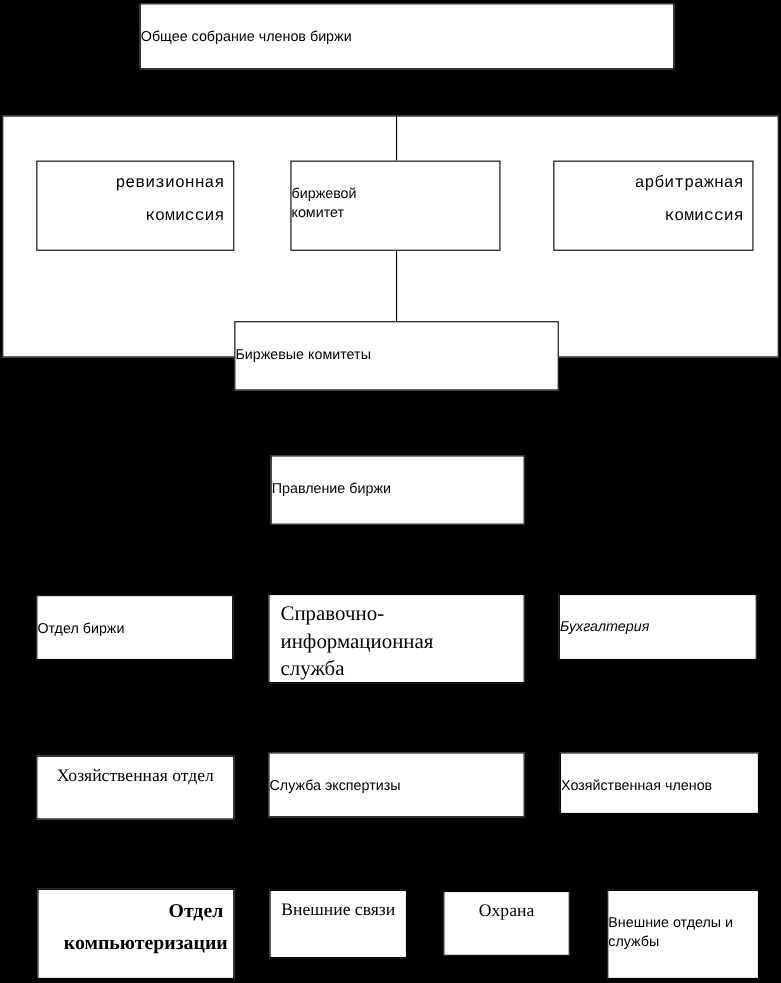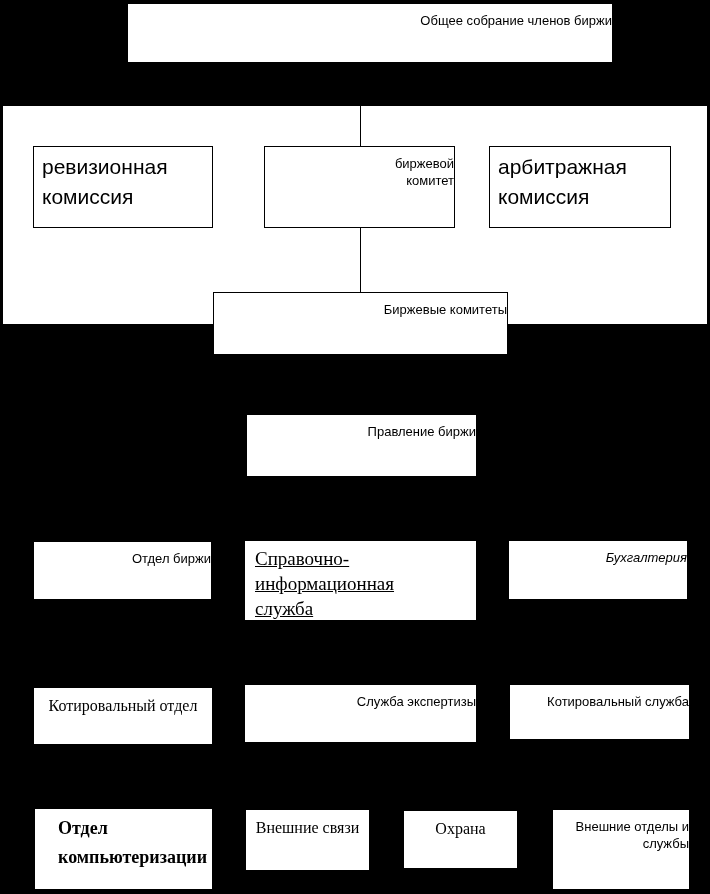--- a/index.html
+++ b/index.html
@@ -31,29 +31,29 @@
   .label {
     display: block;
     white-space: pre-line;
     color: #000000;
   }
   
   .sans .label {
     font-family: "Liberation Sans", "DejaVu Sans", sans-serif;
     font-size: 13px;
     line-height: 17px;
-    text-align: right;
-    padding-top: 8px;
+    text-align: left;
+    padding-top: 20px;
   }
   
   .serif-lg .label {
-    font-family: Liberation Sans, sans-serif;
-    font-size: 21px;
+    font-family: Liberation Mono, monospace;
+    font-size: 15px;
     line-height: 30px;
-    text-align: left;
+    text-align: right;
     padding: 5px 8px 0 8px;
   }
   .serif-md .label {
     font-family: "Liberation Serif", "DejaVu Serif", serif;
     font-size: 19px;
     line-height: 25px;
     text-align: left;
     padding: 5px 10px 0 10px;
   }
   .serif-sm .label {
@@ -61,41 +61,41 @@
     font-size: 16px;
     line-height: 20px;
     text-align: center;
     padding-top: 8px;
   }
   .serif-bold .label {
     font-family: "Liberation Serif", "DejaVu Serif", serif;
     font-size: 18px;
     font-weight: bold;
     line-height: 29px;
-    text-align: left;
+    text-align: right;
     padding: 5px 9px 0 23px;
   }
   .vline {
     position: absolute;
     width: 1px;
     background: #000000;
   }
 
   
   #general-meeting        { left: 127px; top: 3px;   width: 486px; height: 60px; }
   #white-panel            { left: 2px;   top: 105px; width: 706px; height: 220px; }
   #connector-top          { left: 360px; top: 105px; height: 41px; }
   #revision-commission    { left: 33px;  top: 146px; width: 180px; height: 82px; }
   #exchange-committee     { left: 264px; top: 146px; width: 191px; height: 82px; }
-  #arbitration-commission { left: 489px; top: 146px; width: 182px; height: 82px; }
+  #arbitration-commission { left: 503px; top: 146px; width: 182px; height: 82px; }
   #connector-bottom       { left: 360px; top: 228px; height: 64px; }
   #exchange-committees    { left: 213px; top: 292px; width: 295px; height: 63px; }
   #exchange-board         { left: 246px; top: 414px; width: 231px; height: 63px; }
   #trading-department     { left: 33px;  top: 541px; width: 179px; height: 59px; }
-  #information-service    { left: 244px; top: 540px; width: 233px; height: 81px; text-decoration: underline; }
+  #information-service    { left: 244px; top: 540px; width: 233px; height: 81px; }
   #accounting             { left: 508px; top: 540px; width: 180px; height: 60px; font-style: italic; }
   #quotation-department   { left: 33px;  top: 687px; width: 180px; height: 58px; }
   #expertise-service      { left: 244px; top: 684px; width: 233px; height: 59px; }
   #household-service      { left: 509px; top: 684px; width: 181px; height: 56px; }
   #computerization-department { left: 34px;  top: 808px; width: 179px; height: 82px; }
   #external-relations     { left: 245px; top: 809px; width: 125px; height: 62px; }
   #security               { left: 403px; top: 810px; width: 115px; height: 59px; }
   #other-departments      { left: 552px; top: 809px; width: 138px; height: 81px; }
 </style>
 </head>
@@ -143,29 +143,29 @@
     <span class="label">Справочно-
 информационная
 служба</span>
   </div>
 
   <div class="node sans" id="accounting">
     <span class="label">Бухгалтерия</span>
   </div>
 
   <div class="node serif-sm" id="quotation-department">
-    <span class="label">Котировальный отдел</span>
+    <span class="label">Хозяйственная отдел</span>
   </div>
 
   <div class="node sans" id="expertise-service">
     <span class="label">Служба экспертизы</span>
   </div>
 
   <div class="node sans" id="household-service">
-    <span class="label">Котировальный служба</span>
+    <span class="label">Хозяйственная членов</span>
   </div>
 
   <div class="node serif-bold" id="computerization-department">
     <span class="label">Отдел
 компьютеризации</span>
   </div>
 
   <div class="node serif-sm" id="security">
     <span class="label">Охрана</span>
   </div>

